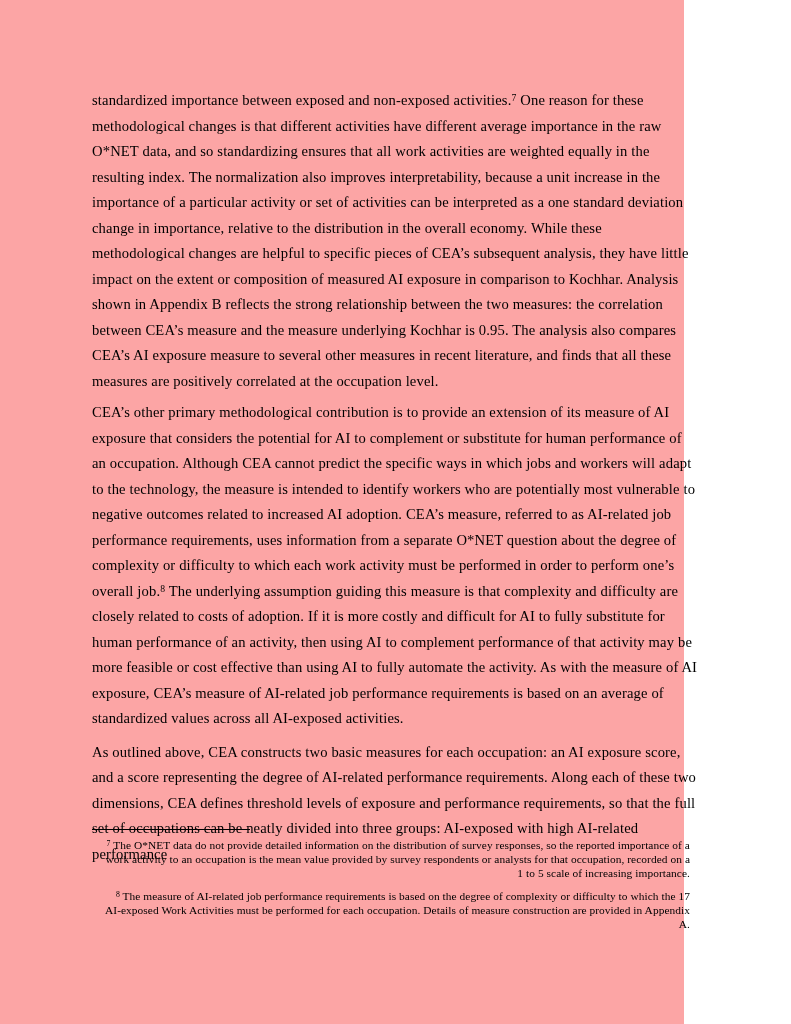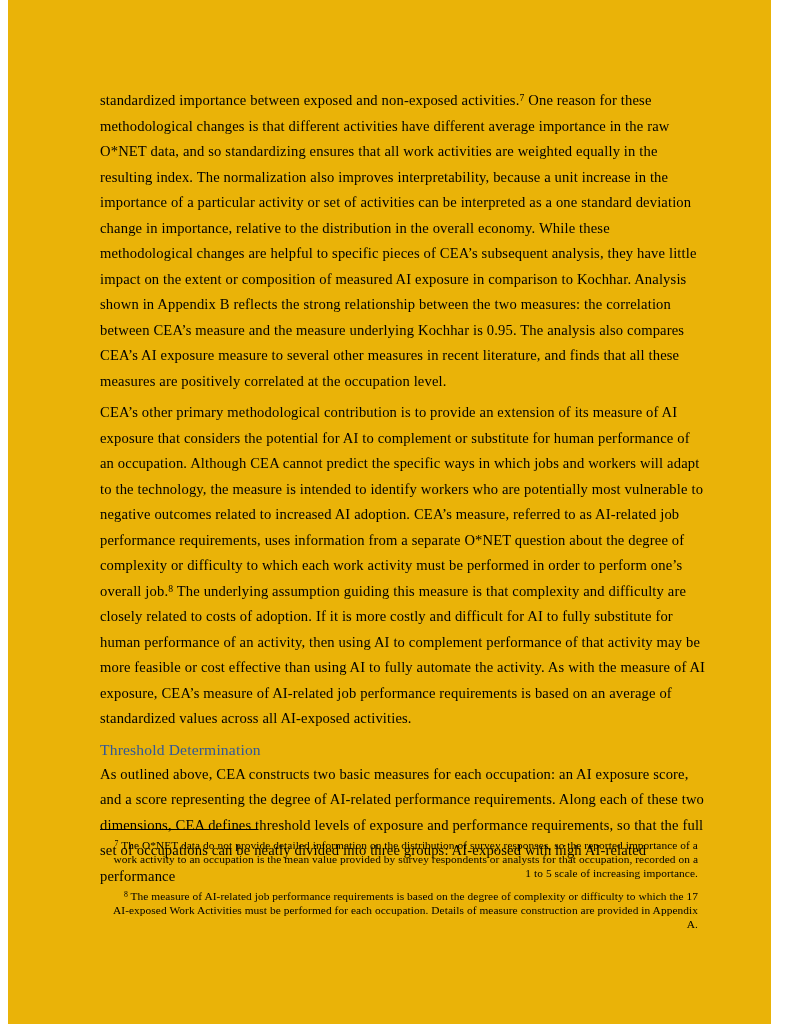--- a/index.html
+++ b/index.html
@@ -10,25 +10,25 @@
   body {
     width: 791px;
     height: 1024px;
     font-family: "Liberation Serif", "DejaVu Serif", serif;
     color: #000000;
     overflow: hidden;
     position: relative;
   }
   .page {
     position: absolute;
-    left: 8px;
+    left: 0;
     top: 0;
-    width: 763px;
+    width: 684px;
     height: 1024px;
-    background: #eab308;
+    background: #fca5a5;
   }
   .body-col {
     position: absolute;
     left: 92px;
     top: 88px;
     width: 606px;
   }
   p.body-par {
     margin: 0 0 0 0;
     font-size: 14.6px;
@@ -90,21 +90,20 @@
 
 <div class="page">
 
   <div class="body-col">
 
     <p class="body-par"><span>standardized importance between exposed and non-exposed activities.</span><sup class="fn-ref">7</sup><span> One reason for these methodological changes is that different activities have different average importance in the raw O*NET data, and so standardizing ensures that all work activities are weighted equally in the resulting index. The normalization also improves interpretability, because a unit increase in the importance of a particular activity or set of activities can be interpreted as a one standard deviation change in importance, relative to the distribution in the overall economy. While these methodological changes are helpful to specific pieces of CEA’s subsequent analysis, they have little impact on the extent or composition of measured AI exposure in comparison to Kochhar. Analysis shown in Appendix B reflects the strong relationship between the two measures: the correlation between CEA’s measure and the measure underlying Kochhar is 0.95. The analysis also compares CEA’s AI exposure measure to several other measures in recent literature, and finds that all these measures are positively correlated at the occupation level.</span></p>
 
     <p class="body-par"><span>CEA’s other primary methodological contribution is to provide an extension of its measure of AI exposure that considers the potential for AI to complement or substitute for human performance of an occupation. Although CEA cannot predict the specific ways in which jobs and workers will adapt to the technology, the measure is intended to identify workers who are potentially most vulnerable to negative outcomes related to increased AI adoption. CEA’s measure, referred to as AI-related job performance requirements, uses information from a separate O*NET question about the degree of complexity or difficulty to which each work activity must be performed in order to perform one’s overall job.</span><sup class="fn-ref">8</sup><span> The underlying assumption guiding this measure is that complexity and difficulty are closely related to costs of adoption. If it is more costly and difficult for AI to fully substitute for human performance of an activity, then using AI to complement performance of that activity may be more feasible or cost effective than using AI to fully automate the activity. As with the measure of AI exposure, CEA’s measure of AI-related job performance requirements is based on an average of standardized values across all AI-exposed activities.</span></p>
 
     <div class="heading-block">
-      <h2 class="section-heading">Threshold Determination</h2>
       <p class="body-par">As outlined above, CEA constructs two basic measures for each occupation: an AI exposure score, and a score representing the degree of AI-related performance requirements. Along each of these two dimensions, CEA defines threshold levels of exposure and performance requirements, so that the full set of occupations can be neatly divided into three groups: AI-exposed with high AI-related performance</p>
     </div>
 
   </div>
 
   <div class="footnote-area">
     <div class="footnote-rule"></div>
 
     <p class="footnote"><sup>7</sup><span> The O*NET data do not provide detailed information on the distribution of survey responses, so the reported importance of a work activity to an occupation is the mean value provided by survey respondents or analysts for that occupation, recorded on a 1 to 5 scale of increasing importance.</span></p>
 

